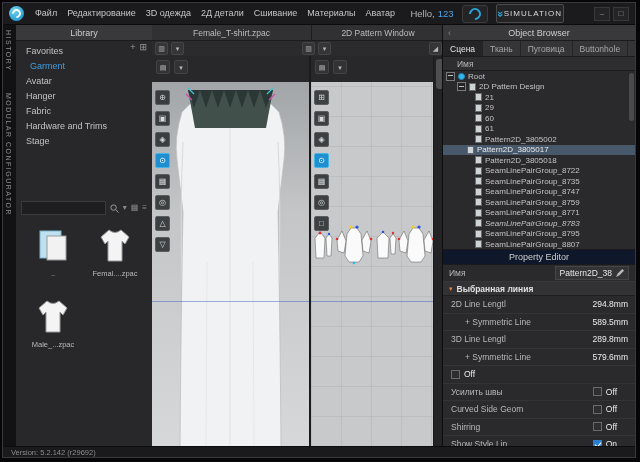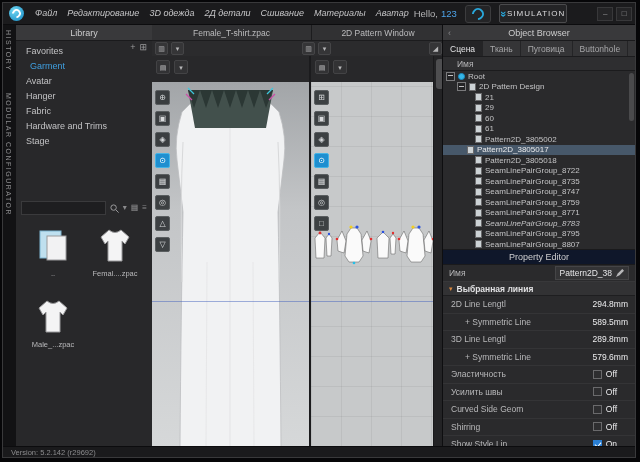--- a/index.html
+++ b/index.html
@@ -8,21 +8,21 @@
   .frame{position:absolute;left:2px;top:2px;width:634px;height:456px;background:#161618;
          border:1px solid #39393b;box-sizing:border-box;overflow:hidden;}
 
   
   .menubar{position:absolute;left:0;top:0;right:0;height:22px;background:#1b1b1d;
            border-bottom:1px solid #0c0c0e;display:flex;align-items:center;padding:0 6px;box-sizing:border-box;}
   .logo{width:15px;height:15px;border-radius:50%;background:radial-gradient(circle at 35% 30%,#6fd6f2,#1287c2);
         margin-right:6px;position:relative;flex:none;}
   .logo::after{content:"";position:absolute;left:3px;top:3px;width:5px;height:5px;border:2px solid #fff;
         border-left-color:transparent;border-radius:50%;transform:rotate(-45deg);}
-  .menus{display:flex;font-style:italic;}
+  .menus{display:flex;}
   .menu-item{font-size:9px;color:#c6c6c8;padding:0 5px;line-height:21px;white-space:nowrap;cursor:default;}
   .mb-spacer{flex:1;}
   .hello{font-size:9.5px;color:#b4b4b6;margin-right:8px;white-space:nowrap;}
   .hello .user{color:#4da3e8;margin-left:3px;}
   .clo-badge{width:24px;height:16px;border-radius:3px;background:#242426;border:1px solid #3c3c3e;
              display:flex;align-items:center;justify-content:center;margin-right:8px;flex:none;}
   .clo-badge i{display:block;width:8px;height:8px;border:2px solid #29a8dc;border-left-color:transparent;
              border-radius:50%;transform:rotate(-45deg);}
   .sim-btn{height:17px;border:1px solid #4a4a4c;background:#242426;border-radius:2px;display:flex;
            align-items:center;padding:0 1px;flex:none;}
@@ -533,21 +533,20 @@
           <span class="prop-value">289.8mm</span>
         </div>
 
         <div class="prop-row" style="padding-left: 22px;">
           <span class="prop-label">+ Symmetric Line</span>
 
           <span class="prop-value">579.6mm</span>
         </div>
 
         <div class="prop-row has-check">
-          <span class="prop-label">Эластичность</span>
           <span class="prop-check"></span>
           <span class="prop-value">Off</span>
         </div>
 
         <div class="prop-row has-check">
           <span class="prop-label">Усилить швы</span>
           <span class="prop-check"></span>
           <span class="prop-value">Off</span>
         </div>
 

